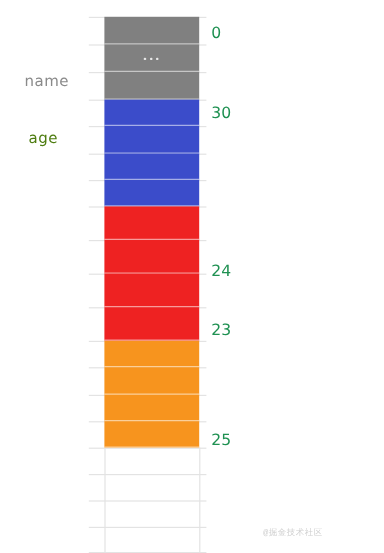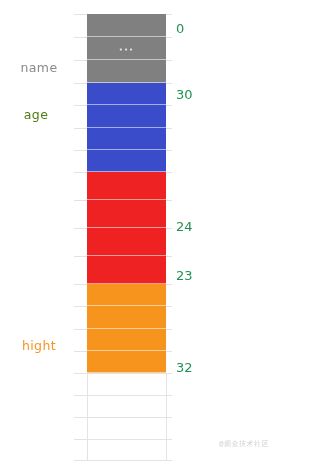--- a/index.html
+++ b/index.html
@@ -128,23 +128,22 @@
   <div class="cell red" style="top:228px;height:28px;"></div>
   <div class="cell red" style="top:256px;height:28px;"></div>
 
   <div class="cell orange" style="top:284px;height:22px;"></div>
   <div class="cell orange" style="top:306px;height:23px;"></div>
   <div class="cell orange" style="top:329px;height:22px;"></div>
   <div class="cell orange" style="top:351px;height:22px;"></div>
 
   <div class="field-label lbl-name" style="top:44px;  left:0px; width:78px;">name</div>
   <div class="field-label lbl-age" style="top:91px;  left:0px; width:72px;">age</div>
-  <div class="field-label lbl-hight" style="top:322px; left:0px; width:78px;">hight</div>
 
   <div class="offset-label" style="top:22px;">0</div>
   <div class="offset-label" style="top:88px;">30</div>
   <div class="offset-label" style="top:180px;margin-top:40px;">24</div>
   <div class="offset-label" style="top:269px;">23</div>
-  <div class="offset-label" style="top:361px;">32</div>
+  <div class="offset-label" style="top:361px;">25</div>
 
   <div class="watermark">@掘金技术社区</div>
 
 </div>
 
 </body></html>

